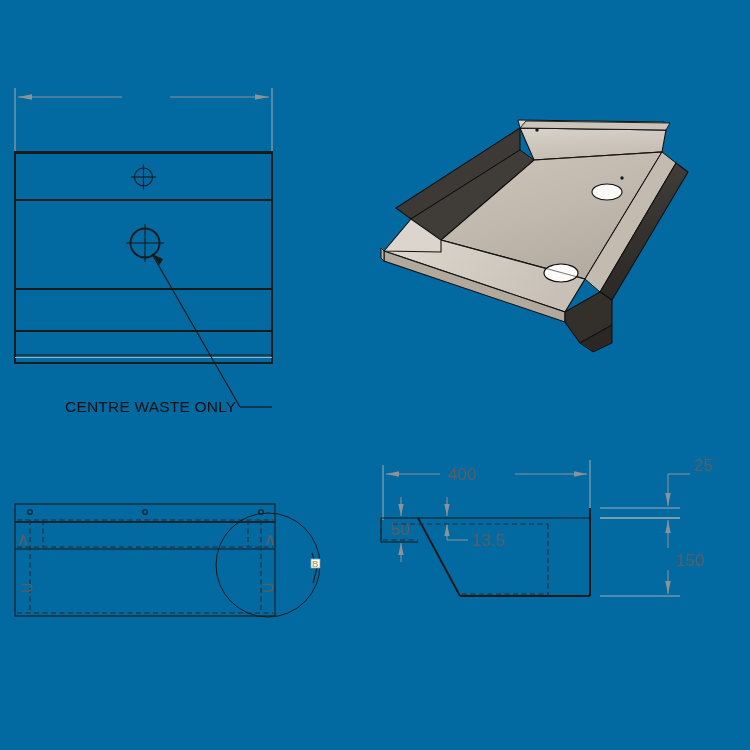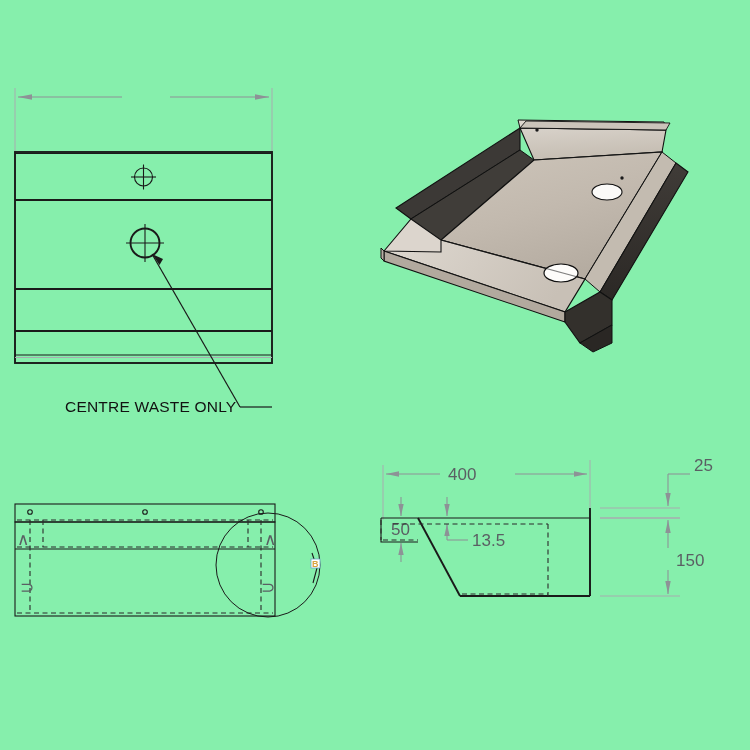--- a/index.html
+++ b/index.html
@@ -4,21 +4,21 @@
 <style>
   html, body {
     margin: 0;
     padding: 0;
     background: #ffffff;
   }
   #sheet {
     position: relative;
     width: 750px;
     height: 750px;
-    background: #86efac;
+    background: #0369a1;
     font-family: "Liberation Sans", sans-serif;
     overflow: hidden;
   }
   svg.layer {
     position: absolute;
     left: 0;
     top: 0;
     width: 750px;
     height: 750px;
   }

